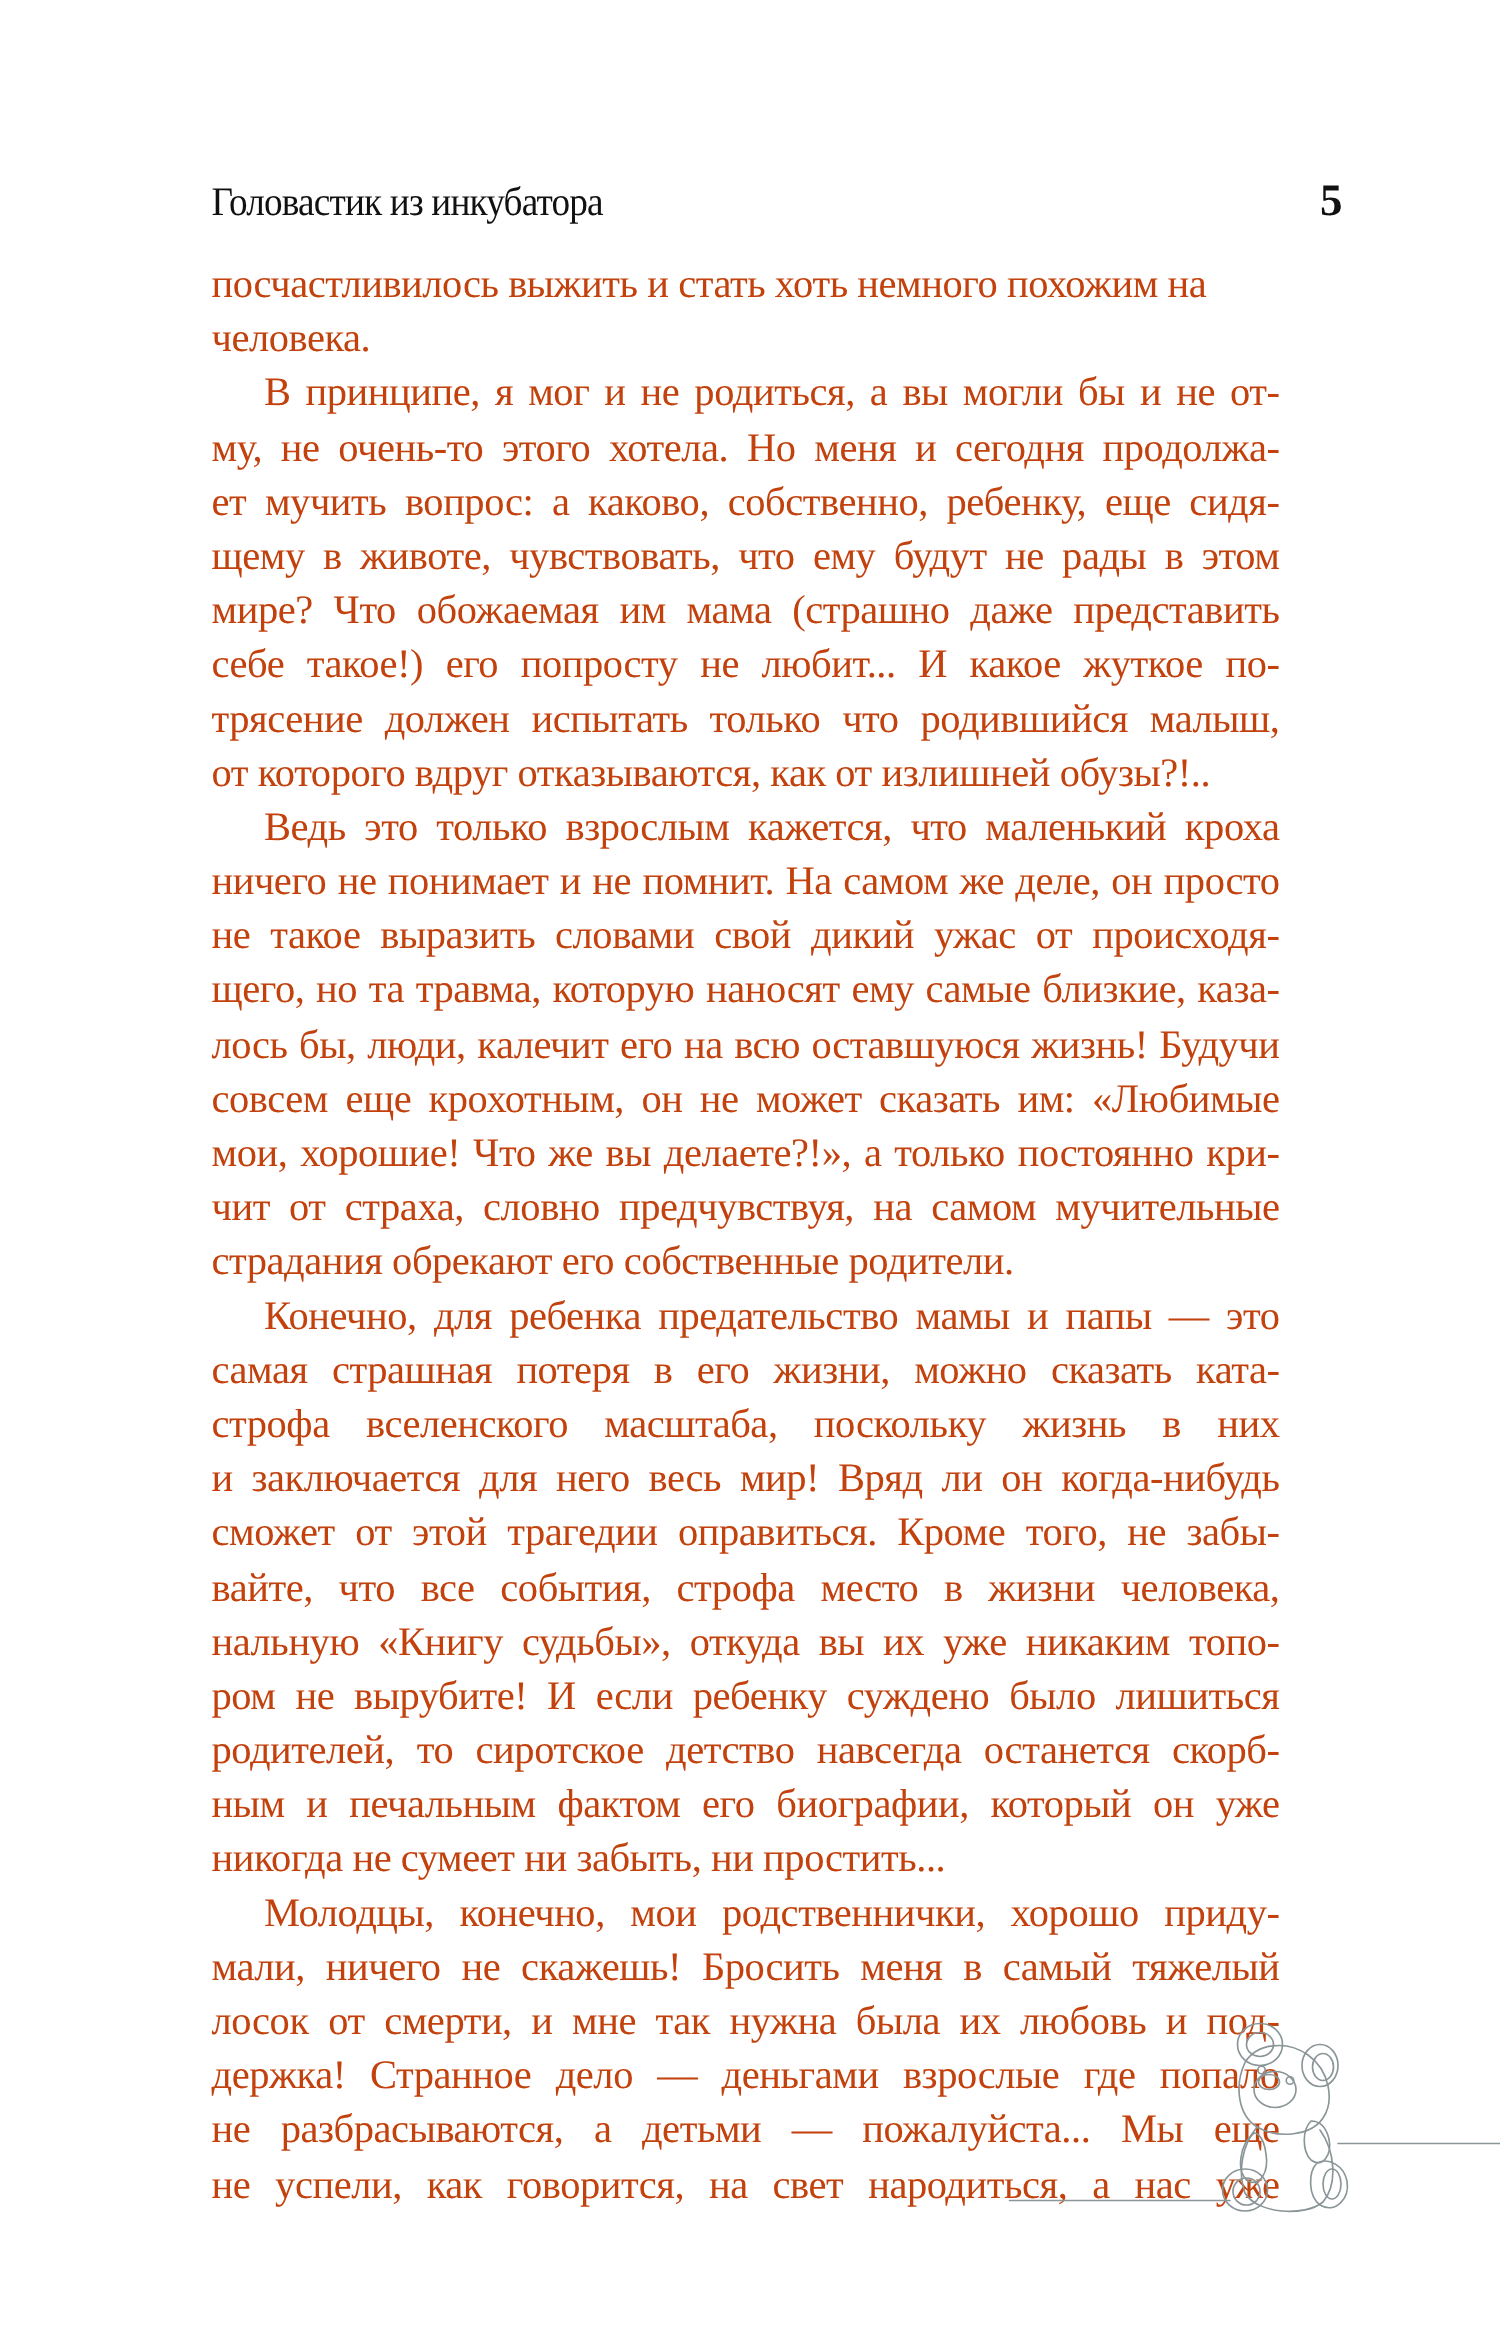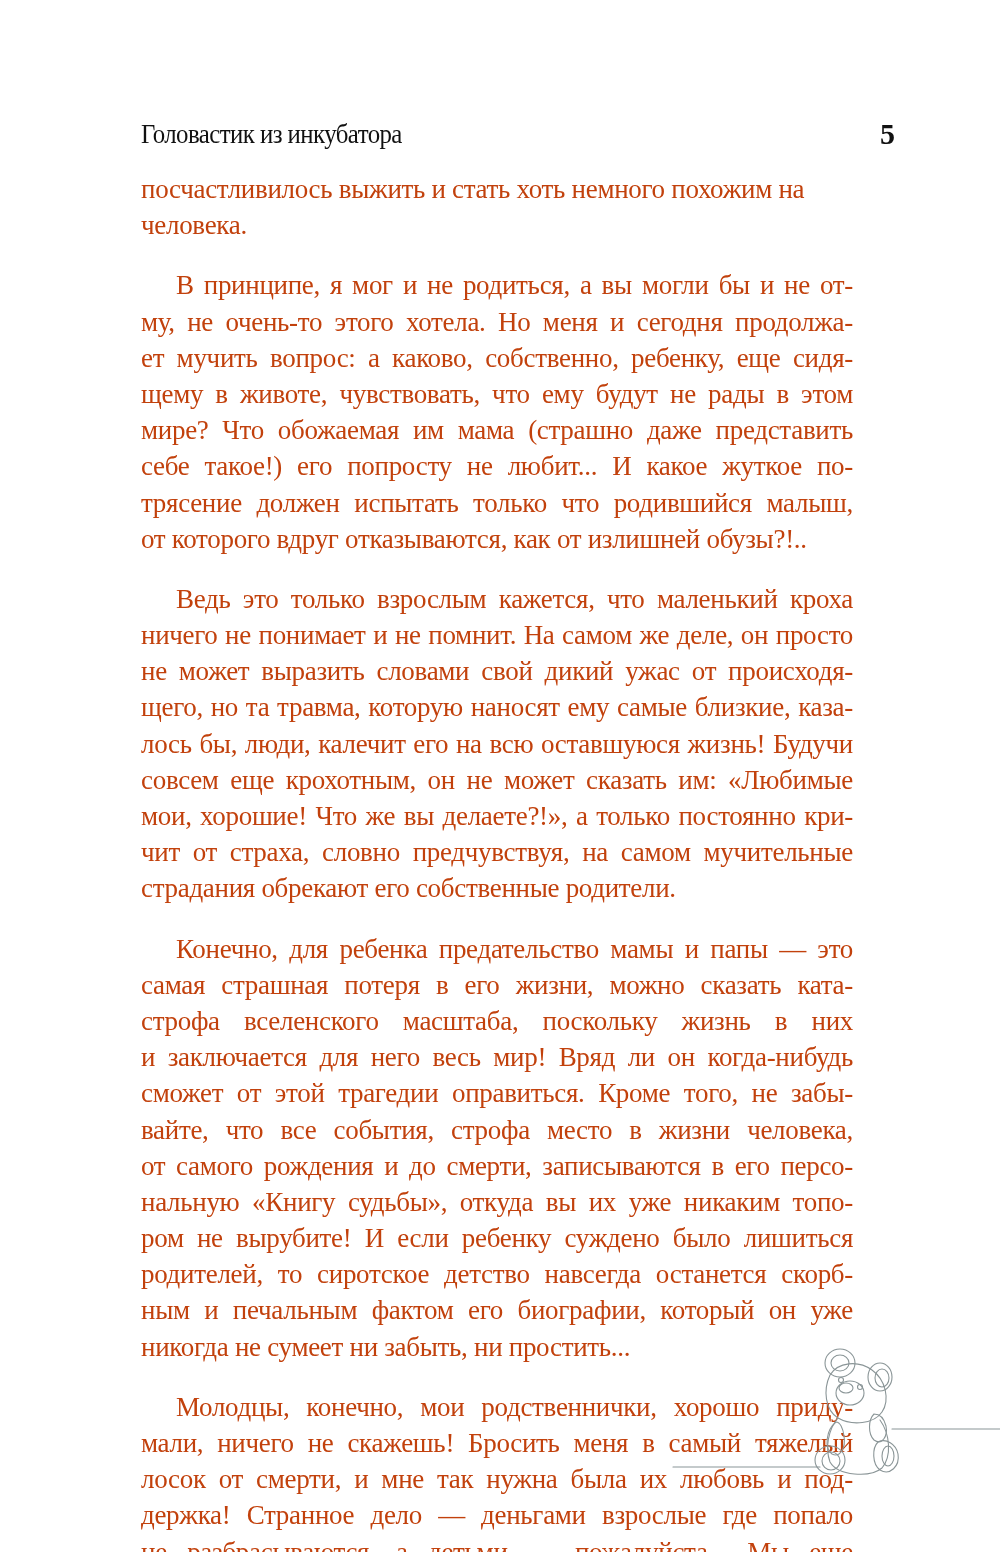--- a/index.html
+++ b/index.html
@@ -64,21 +64,20 @@
       font-family: "Liberation Serif", "DejaVu Serif", serif;
       font-size: 27px;
       color: #c2410c;
       white-space: nowrap;
       text-align: justify;
       text-align-last: justify;
       letter-spacing: -0.3px;
     }
     .line.indent {
       padding-left: 35px;
-      margin-top: 24px;
     }
     .line.last {
       text-align-last: left;
     }
     .bear {
       position: absolute;
       left: 660px;
       top: 1330px;
       width: 340px;
       height: 160px;
@@ -100,34 +99,33 @@
       <div class="line indent">В принципе, я мог и не родиться, а вы могли бы и не от-</div>
       <div class="line">му, не очень-то этого хотела. Но меня и сегодня продолжа-</div>
       <div class="line">ет мучить вопрос: а каково, собственно, ребенку, еще сидя-</div>
       <div class="line">щему в животе, чувствовать, что ему будут не рады в этом</div>
       <div class="line">мире? Что обожаемая им мама (страшно даже представить</div>
       <div class="line">себе такое!) его попросту не любит... И какое жуткое по-</div>
       <div class="line">трясение должен испытать только что родившийся малыш,</div>
       <div class="line last">от которого вдруг отказываются, как от излишней обузы?!..</div>
       <div class="line indent">Ведь это только взрослым кажется, что маленький кроха</div>
       <div class="line">ничего не понимает и не помнит. На самом же деле, он просто</div>
-      <div class="line">не может выразить словами свой дикий ужас от происходя-</div>
+      <div class="line">не такое выразить словами свой дикий ужас от происходя-</div>
       <div class="line">щего, но та травма, которую наносят ему самые близкие, каза-</div>
       <div class="line">лось бы, люди, калечит его на всю оставшуюся жизнь! Будучи</div>
       <div class="line">совсем еще крохотным, он не может сказать им: «Любимые</div>
       <div class="line">мои, хорошие! Что же вы делаете?!», а только постоянно кри-</div>
       <div class="line">чит от страха, словно предчувствуя, на самом мучительные</div>
       <div class="line last">страдания обрекают его собственные родители.</div>
       <div class="line indent">Конечно, для ребенка предательство мамы и папы — это</div>
       <div class="line">самая страшная потеря в его жизни, можно сказать ката-</div>
       <div class="line">строфа вселенского масштаба, поскольку жизнь в них</div>
       <div class="line">и заключается для него весь мир! Вряд ли он когда-нибудь</div>
       <div class="line">сможет от этой трагедии оправиться. Кроме того, не забы-</div>
       <div class="line">вайте, что все события, строфа место в жизни человека,</div>
-      <div class="line">от самого рождения и до смерти, записываются в его персо-</div>
       <div class="line">нальную «Книгу судьбы», откуда вы их уже никаким топо-</div>
       <div class="line">ром не вырубите! И если ребенку суждено было лишиться</div>
       <div class="line">родителей, то сиротское детство навсегда останется скорб-</div>
       <div class="line">ным и печальным фактом его биографии, который он уже</div>
       <div class="line last">никогда не сумеет ни забыть, ни простить...</div>
       <div class="line indent">Молодцы, конечно, мои родственнички, хорошо приду-</div>
       <div class="line">мали, ничего не скажешь! Бросить меня в самый тяжелый</div>
       <div class="line">лосок от смерти, и мне так нужна была их любовь и под-</div>
       <div class="line">держка! Странное дело — деньгами взрослые где попало</div>
       <div class="line">не разбрасываются, а детьми — пожалуйста... Мы еще</div>

